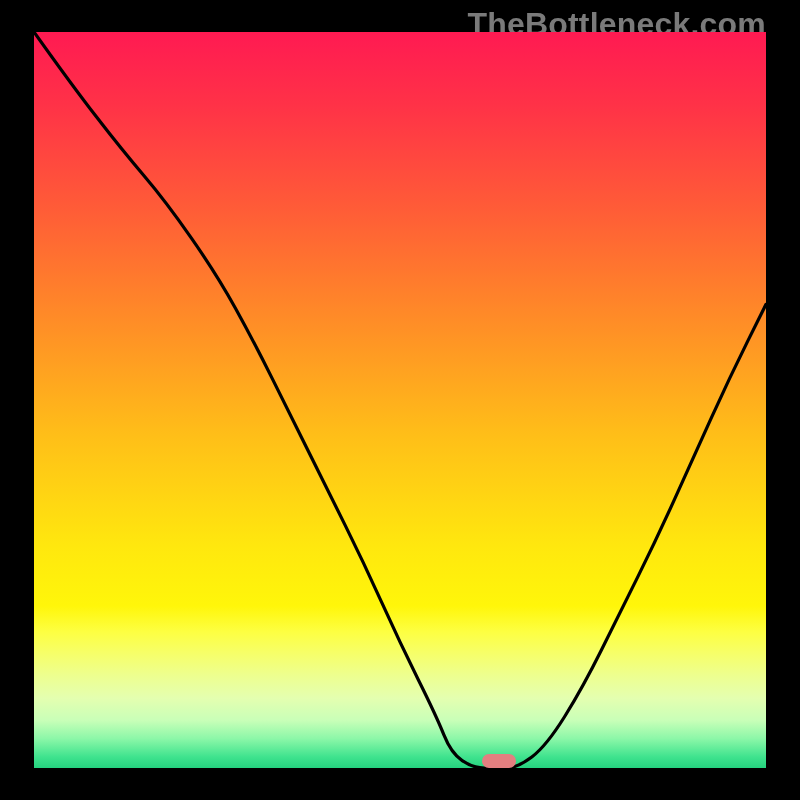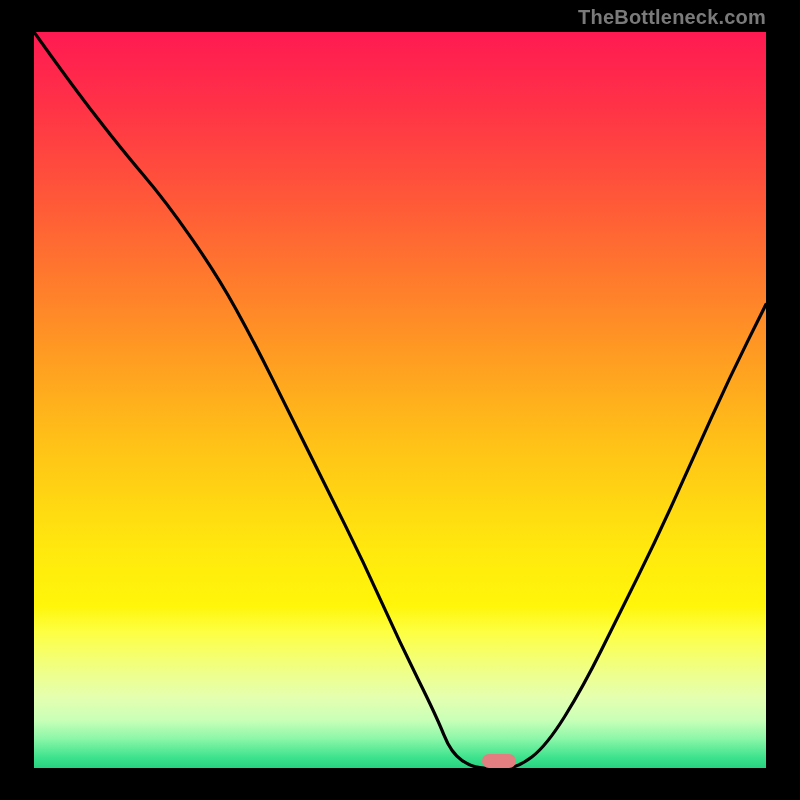--- a/index.html
+++ b/index.html
@@ -38,21 +38,21 @@
     height: 14px;
     border-radius: 7px;
     background: #e37f80;
     transform: translate(-50%, -50%);
   }
   .watermark {
     position: absolute;
     top: 6px;
     right: 34px;
     font-family: Arial, Helvetica, sans-serif;
-    font-size: 20px;
+    font-size: 32px;
     font-weight: 600;
     color: #7a7a7a;
     letter-spacing: 0.2px;
   }
 </style>
 </head>
 <body>
 
 <div class="frame">
 

